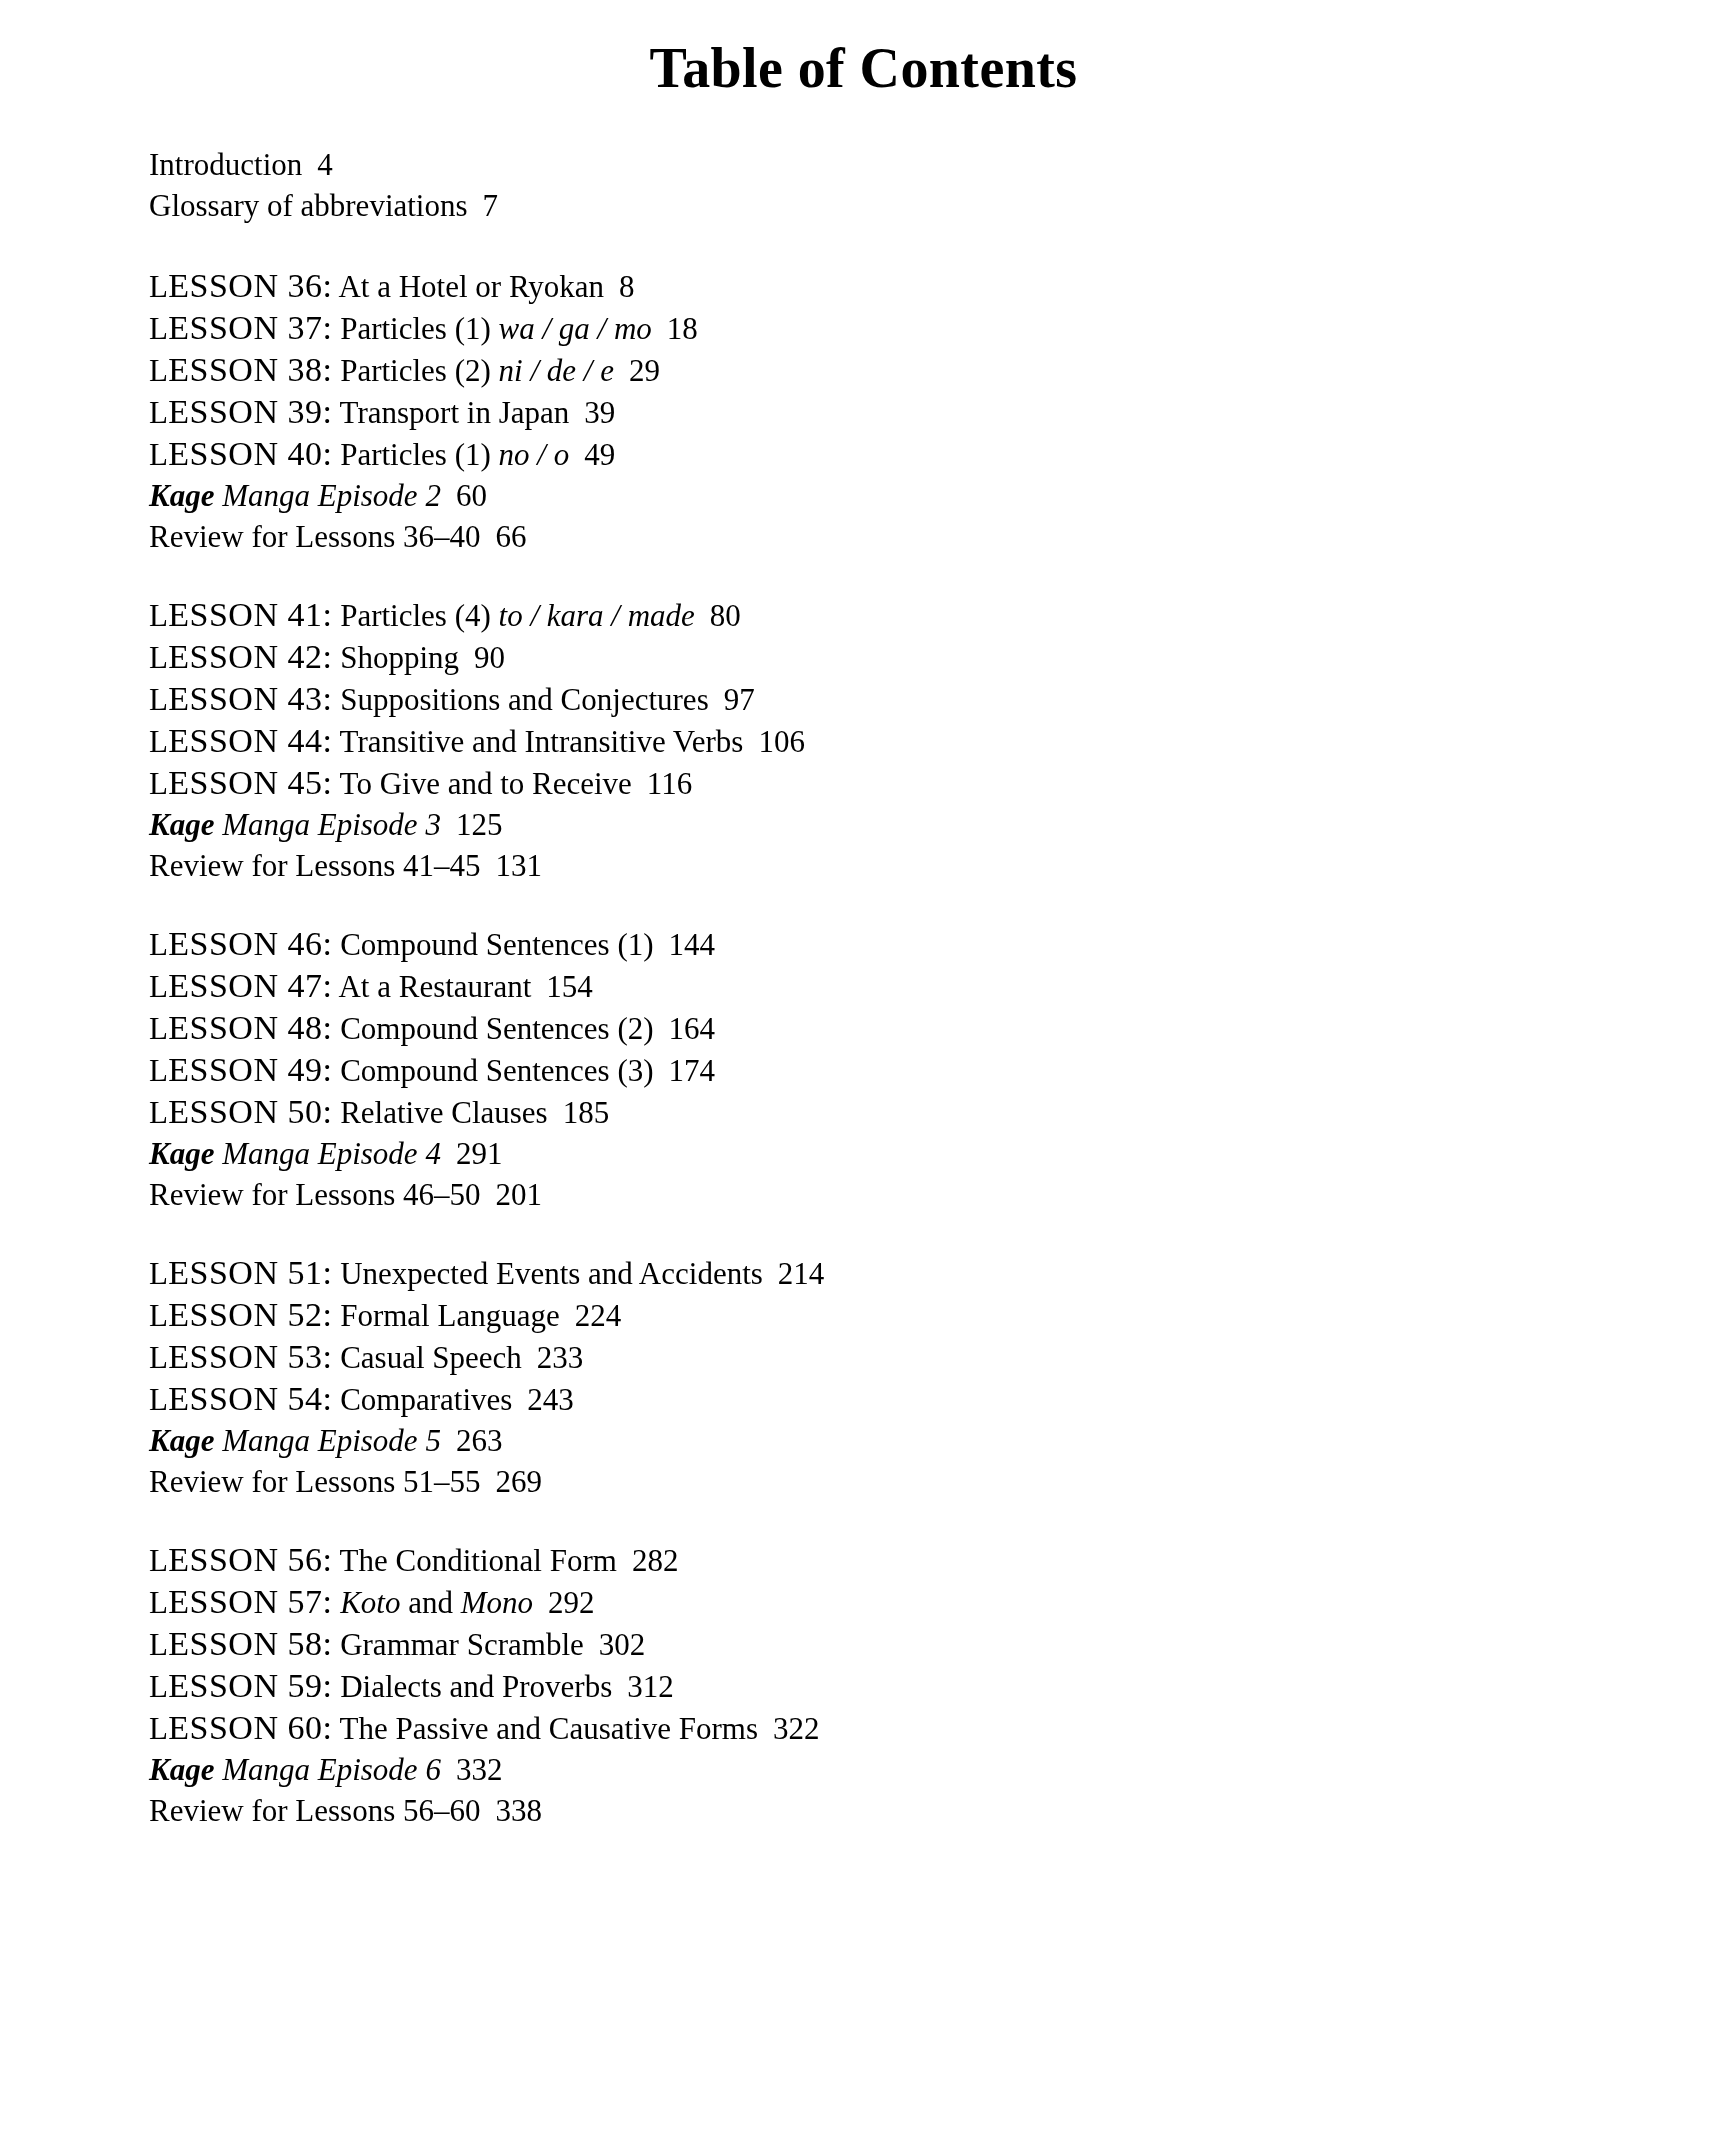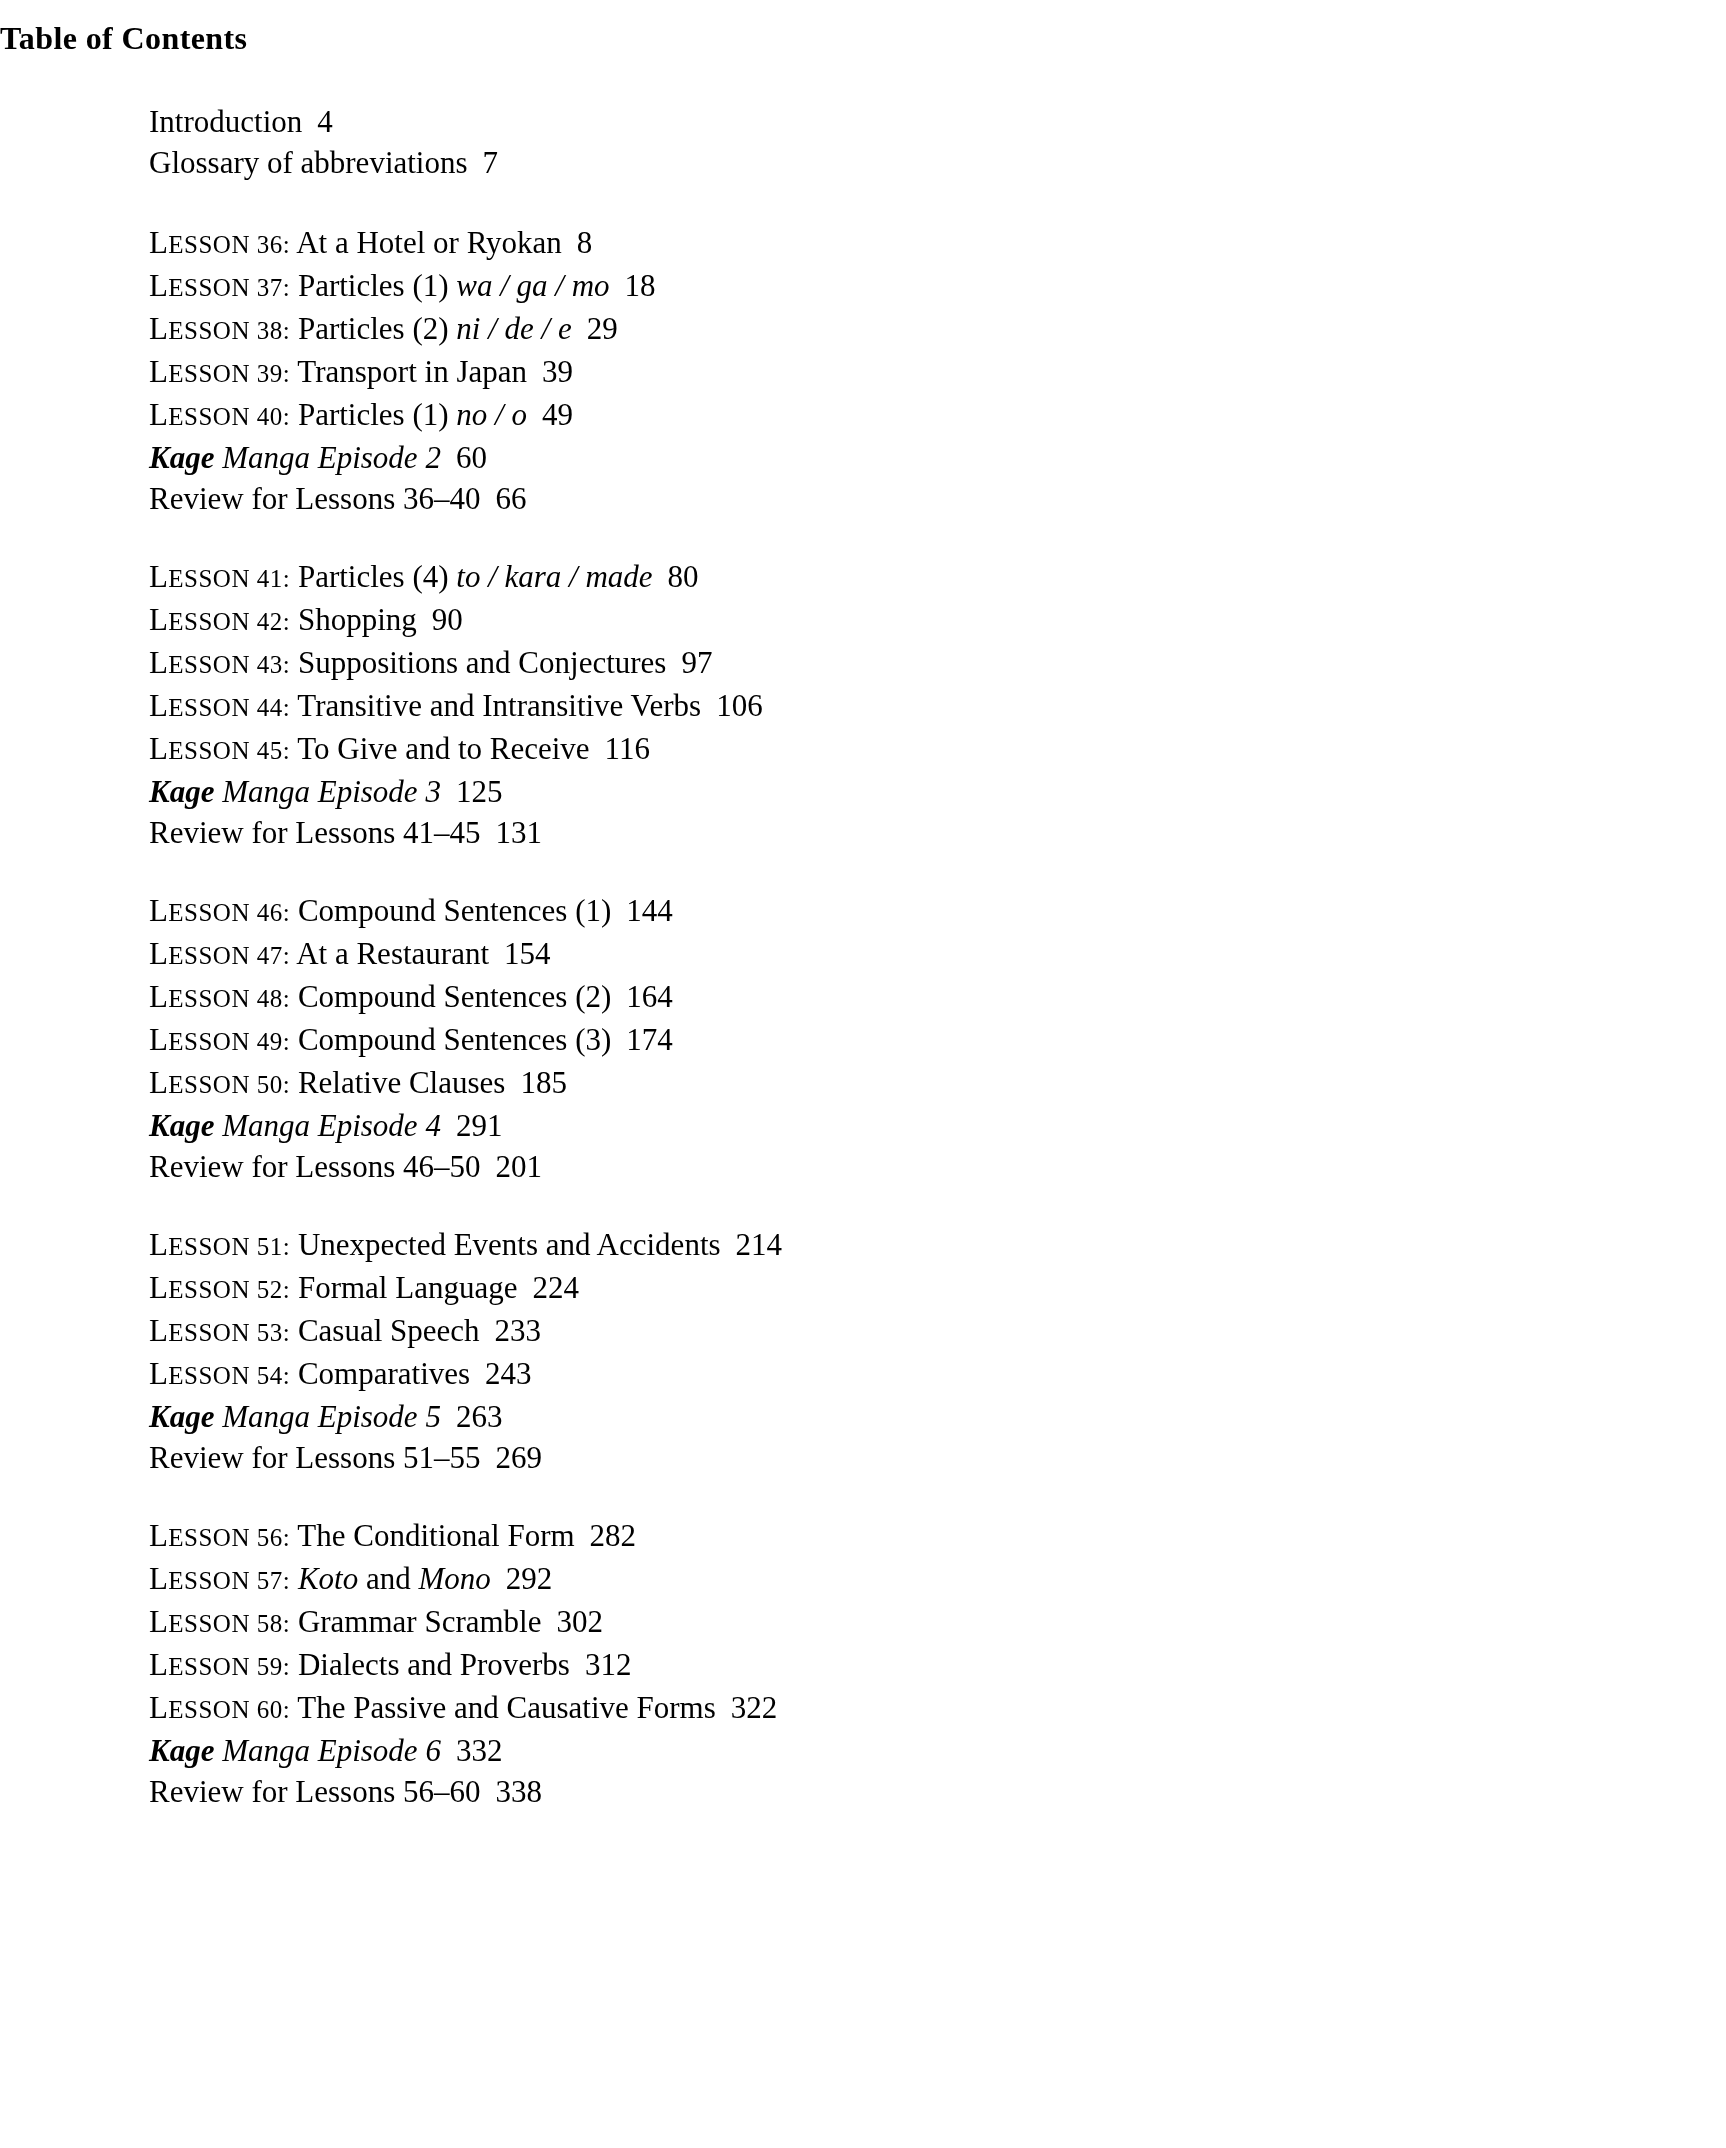--- a/index.html
+++ b/index.html
@@ -15,25 +15,25 @@
     overflow: hidden;
   }
   .page {
     position: relative;
     width: 1727px;
     height: 2148px;
     box-sizing: border-box;
     padding: 0;
   }
   .toc-title {
-    text-align: left;
-    font-size: 32px;
+    text-align: center;
+    font-size: 56px;
     font-weight: bold;
     letter-spacing: 0.4px;
-    margin: 20px 0 0 0;
+    margin: 36px 0 0 0;
     font-family: "Liberation Serif", serif;
   }
   .toc-body {
     margin-top: 44px;
     padding-left: 149px;
     padding-right: 71px;
   }
   .entry {
     font-size: 31px;
     line-height: 41px;
@@ -41,21 +41,21 @@
     font-family: "Liberation Serif", serif;
   }
   .lesson-label {
     font-variant: small-caps;
     letter-spacing: 0.3px;
   }
   .lesson-label .lcap {
     font-size: 31px;
   }
   .lesson-label .lsmall {
-    font-size: 25px;
+    font-size: 34px;
     letter-spacing: 0.5px;
   }
   .ital {
     font-style: italic;
   }
   .bold-ital {
     font-style: italic;
     font-weight: bold;
     font-family: Liberation Serif, serif;
   }

